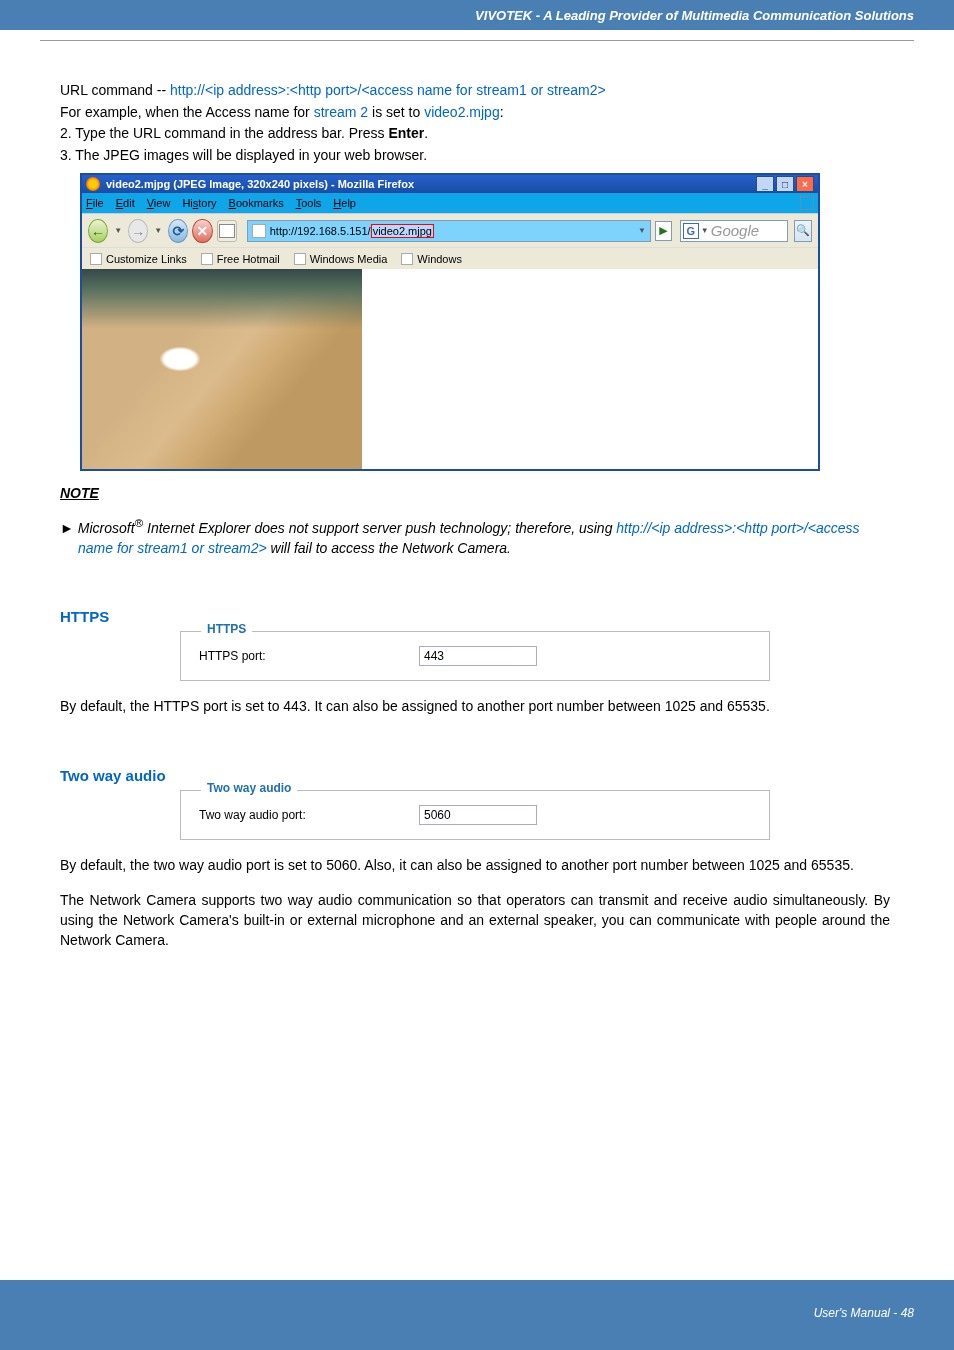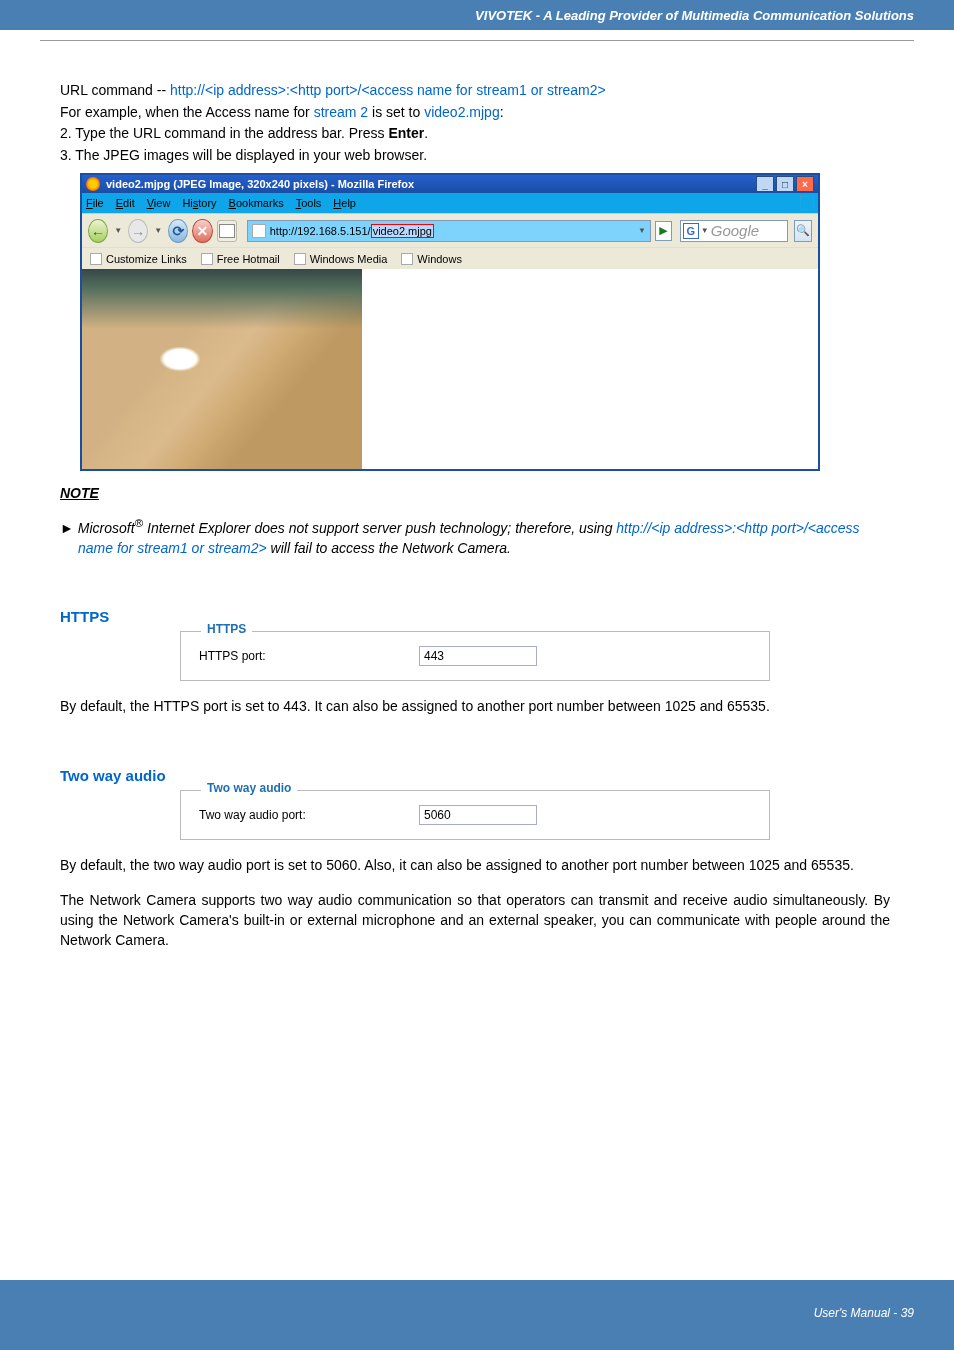--- a/index.html
+++ b/index.html
@@ -305,13 +305,13 @@
       <div class="lbl">Two way audio port:</div>
       <input class="inp" value="5060" style="">
     </div>
   </div>
   <p class="body-block">By default, the two way audio port is set to 5060. Also, it can also be assigned to another port number between 1025 and 65535.</p>
   <p class="body-block">The Network Camera supports two way audio communication so that operators can transmit and receive audio simultaneously. By using the Network Camera's built-in or external microphone and an external speaker, you can communicate with people around the Network Camera.</p>
 
 </div>
 
 <div class="footer-bar"></div>
-<div class="footer">User's Manual - 39</div>
+<div class="footer">User's Manual - 48</div>
 
 </body></html>

